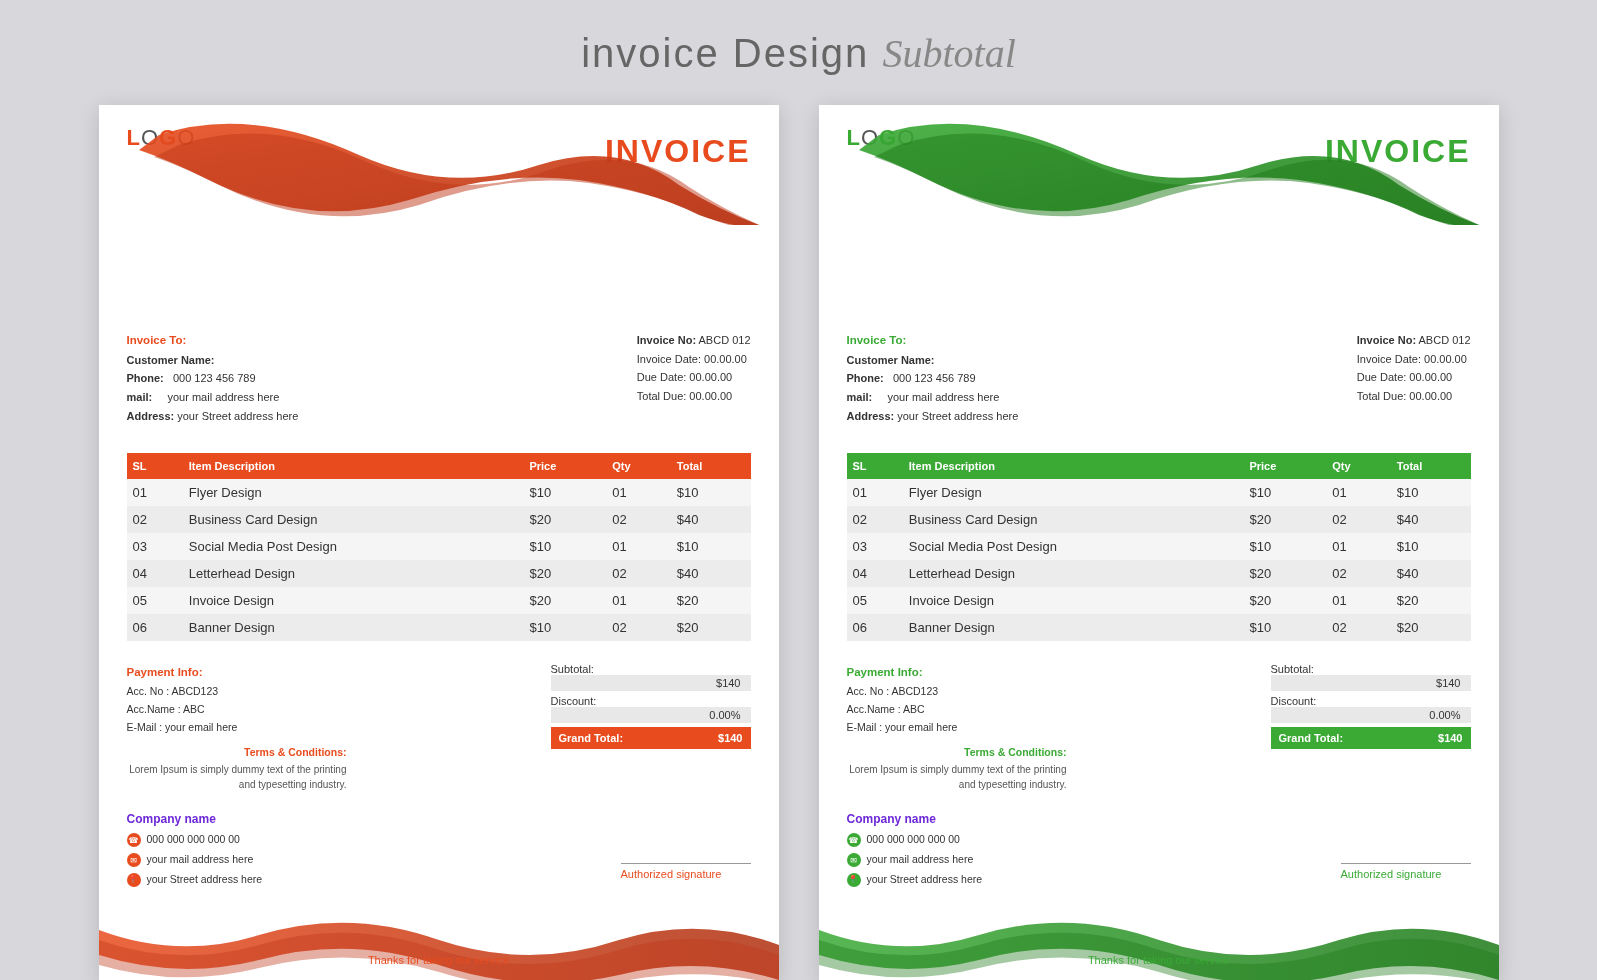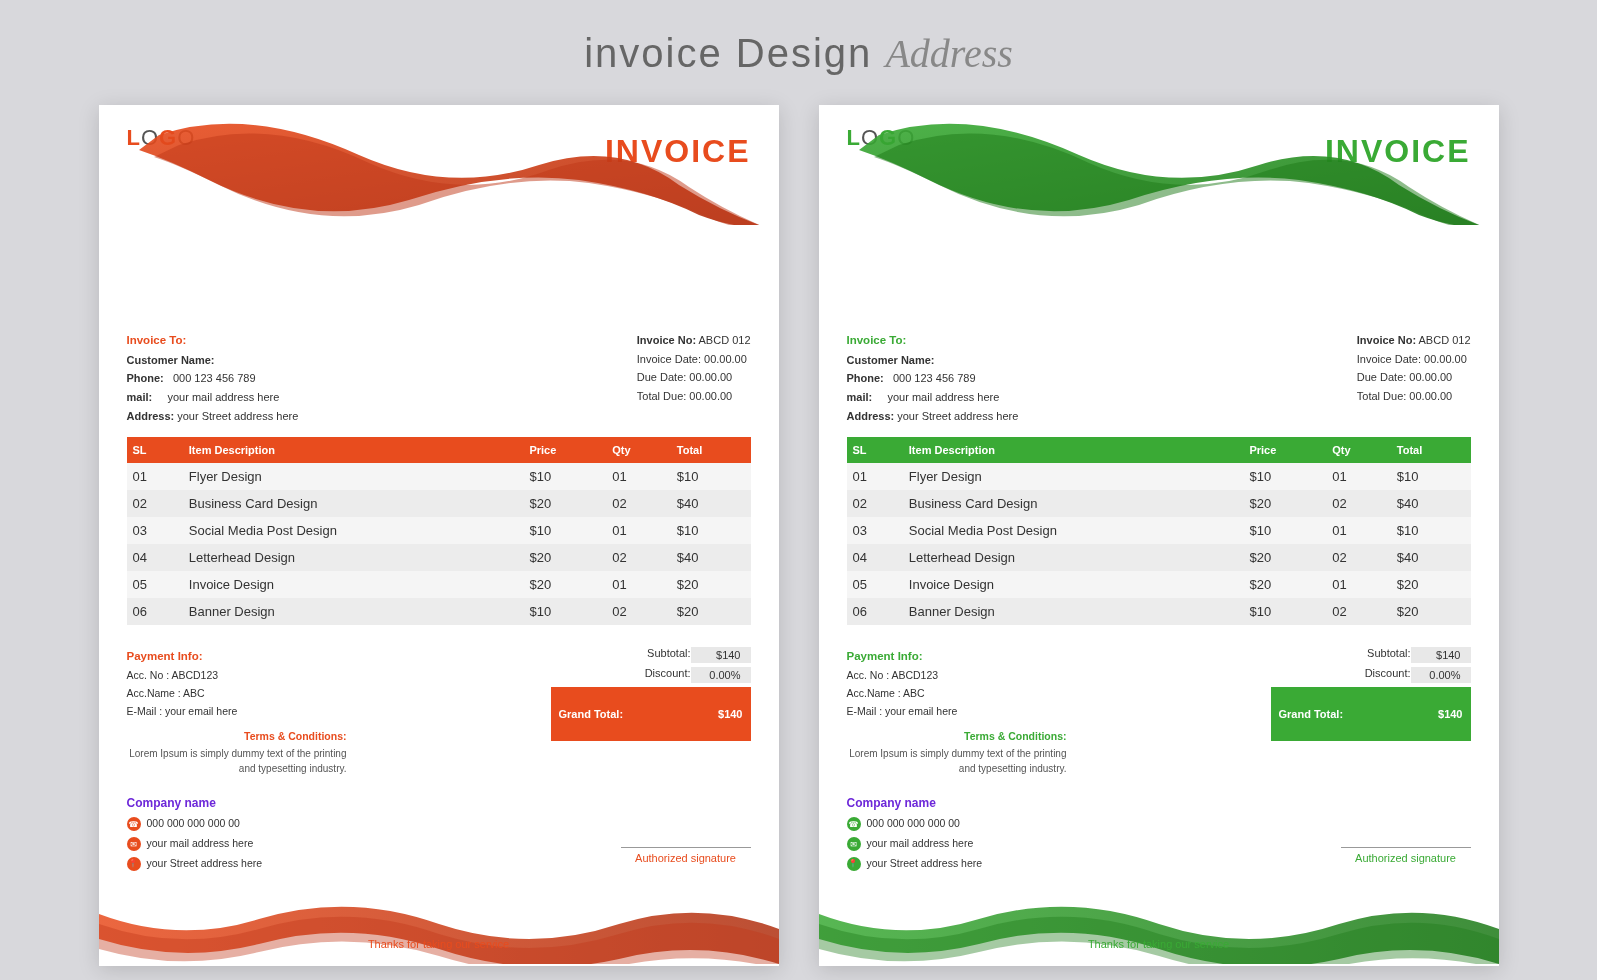--- a/index.html
+++ b/index.html
@@ -63,21 +63,21 @@
       position: absolute;
       top: 10px;
       left: 0;
       pointer-events: none;
     }
 
     
     .invoice-info {
       display: flex;
       justify-content: space-between;
-      padding: 16px 28px 12px 28px;
+      padding: 16px 28px 28px 28px;
       margin-top: 80px;
     }
 
     .invoice-info .left, .invoice-info .right {
       font-size: 11px;
       color: #333;
       line-height: 1.7;
     }
 
     .info-label {
@@ -133,28 +133,29 @@
     }
 
     .totals-section {
       font-size: 11px;
       color: #333;
       min-width: 200px;
     }
 
     .totals-row {
       display: flex;
-      justify-content: flex-end;
+      justify-content: flex-start;
       margin-bottom: 4px;
+      flex-direction: column;
     }
 
     .grand-total-row {
       color: #fff;
       font-weight: bold;
-      padding: 21px 8px;
+      padding: 5px 8px;
       display: flex;
       justify-content: space-between;
     }
 
     
     .invoice-footer {
       padding: 10px 28px 0 28px;
       position: relative;
     }
 
@@ -186,21 +187,20 @@
       justify-content: center;
       font-size: 8px;
       color: #fff;
       flex-shrink: 0;
     }
 
     .signature-area {
       position: absolute;
       right: 28px;
       bottom: 10px;
-      text-align: center;
       font-size: 10.5px;
     }
 
     .signature-line {
       width: 130px;
       border-top: 1px solid #999;
       margin-bottom: 4px;
     }
 
     .wave-bottom {
@@ -233,21 +233,21 @@
       text-align: right;
     }
 
     
     .subtotal-label { color: #333; font-weight: normal; }
   </style>
 </head>
 <body>
 
 <div style="text-align:center; margin-bottom:28px;">
-  <span style="font-size:40px; color:#666; font-weight:300; letter-spacing:2px; font-family:Arial,sans-serif;">invoice Design </span><span style="font-size:40px; color:#888; font-style:italic; font-family:Georgia,serif; font-weight:normal;">Address</span>
+  <span style="font-size:40px; color:#666; font-weight:300; letter-spacing:2px; font-family:Arial,sans-serif;">invoice Design </span><span style="font-size:40px; color:#888; font-style:italic; font-family:Georgia,serif; font-weight:normal;">Subtotal</span>
 </div>
 
 <div class="invoices-wrapper">
 
   <div class="invoice-card">
     
     <div class="invoice-top">
       <div class="logo-text" style="color:#e84c1e;">
         L<span class="logo-o" style="color:#555;">O</span>G<span class="logo-o" style="color:#555;">O</span>
       </div>

